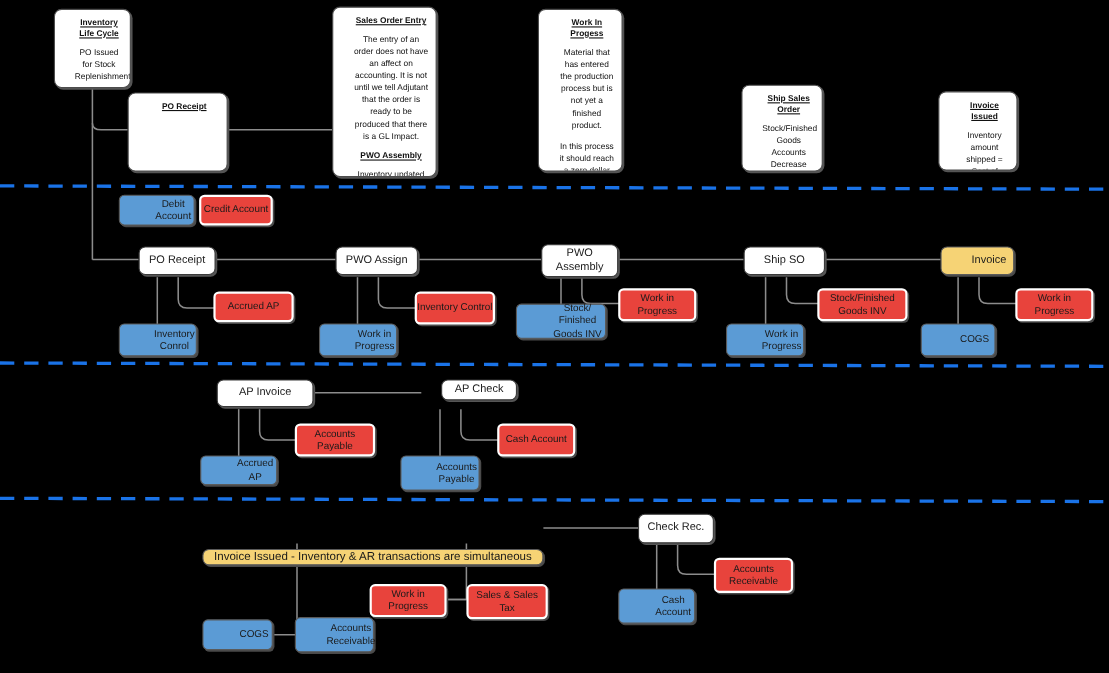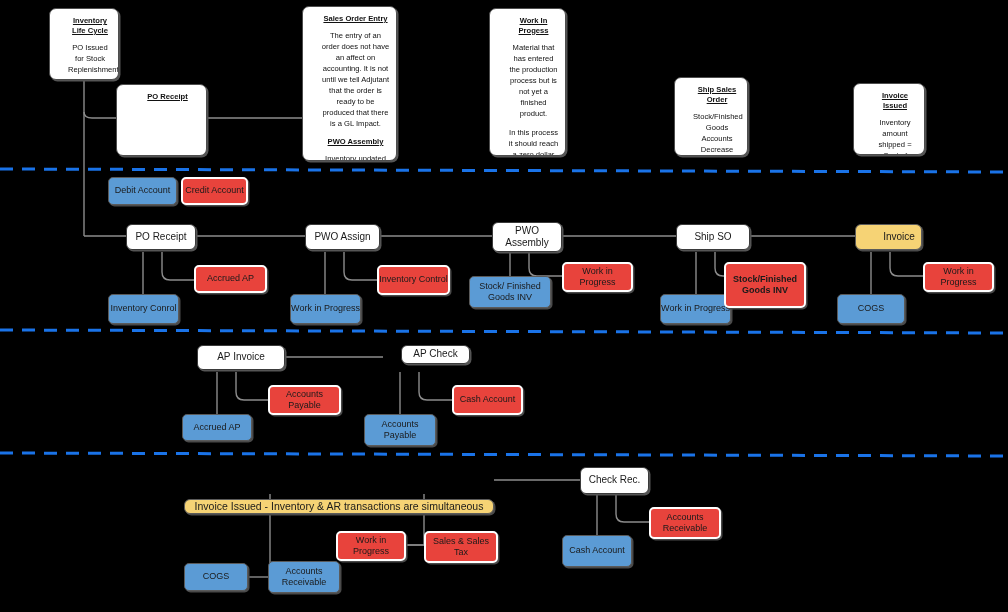--- a/index.html
+++ b/index.html
@@ -18,21 +18,21 @@
         font-size:7.6px;color:#111;overflow:hidden;}
   .note .hd{font-weight:bold;text-decoration:underline;text-align:center;
             margin-bottom:6px;line-height:1.3;}
   .note .bd{text-align:center;line-height:1.45;}
   .note .bd2{text-align:center;line-height:1.45;margin-top:8px;}
 
   
   .proc{background:#ffffff;border:1px solid #3a3a3a;border-radius:6px;
         box-shadow:1.5px 1.5px 0 #555;font-size:10px;}
   .deb {background:#5b9bd5;border:1px solid #5a5a5a;border-radius:5px;
-        box-shadow:1.5px 1.5px 0 #4a4a4a;font-size:9px;}
+        box-shadow:1.5px 1.5px 0 #4a4a4a;font-size:9px;padding-left:30px;}
   .cred{background:#e8433c;border:2px solid #ffffff;border-radius:5px;
         box-shadow:1.5px 1.5px 0 #4a4a4a;font-size:9px;}
   .gold{background:#f6d375;border:1px solid #5a5a5a;border-radius:6px;
         box-shadow:1.5px 1.5px 0 #4a4a4a;font-size:10px;}
   .legend{font-size:9px;}
   .wide{font-size:10.5px;}
 </style>
 </head>
 <body>
 
@@ -141,21 +141,21 @@
   <div class="node proc" style="left:305px;top:224px;width:75px;height:26px;">PWO Assign</div>
   <div class="node deb" style="left:290px;top:294px;width:71px;height:30px;">Work in Progress</div>
   <div class="node cred" style="left:377px;top:265px;width:73px;height:30px;">Inventory Control</div>
 
   <div class="node proc" style="left:492px;top:222px;width:70px;height:30px;">PWO Assembly</div>
   <div class="node deb" style="left:469px;top:276px;width:82px;height:32px;">Stock/ Finished Goods INV</div>
   <div class="node cred" style="left:562px;top:262px;width:71px;height:30px;">Work in Progress</div>
 
   <div class="node proc" style="left:676px;top:224px;width:74px;height:26px;">Ship SO</div>
   <div class="node deb" style="left:660px;top:294px;width:71px;height:30px;">Work in Progress</div>
-  <div class="node cred" style="left:724px;top:262px;width:82px;height:46px;font-weight:bold;">Stock/Finished Goods INV</div>
+  <div class="node cred" style="left:743px;top:262px;width:82px;height:30px;">Stock/Finished Goods INV</div>
 
   <div class="node gold" style="left:855px;top:224px;width:67px;height:26px;padding-left:21px;">Invoice</div>
   <div class="node deb" style="left:837px;top:294px;width:68px;height:30px;">COGS</div>
   <div class="node cred" style="left:923px;top:262px;width:71px;height:30px;">Work in Progress</div>
 
   <div class="node proc" style="left:197px;top:345px;width:88px;height:25px;">AP Invoice</div>
   <div class="node deb" style="left:182px;top:414px;width:70px;height:27px;">Accrued AP</div>
   <div class="node cred" style="left:268px;top:385px;width:73px;height:30px;">Accounts Payable</div>
 
   <div class="node proc" style="left:401px;top:345px;width:69px;height:19px;">AP Check</div>

